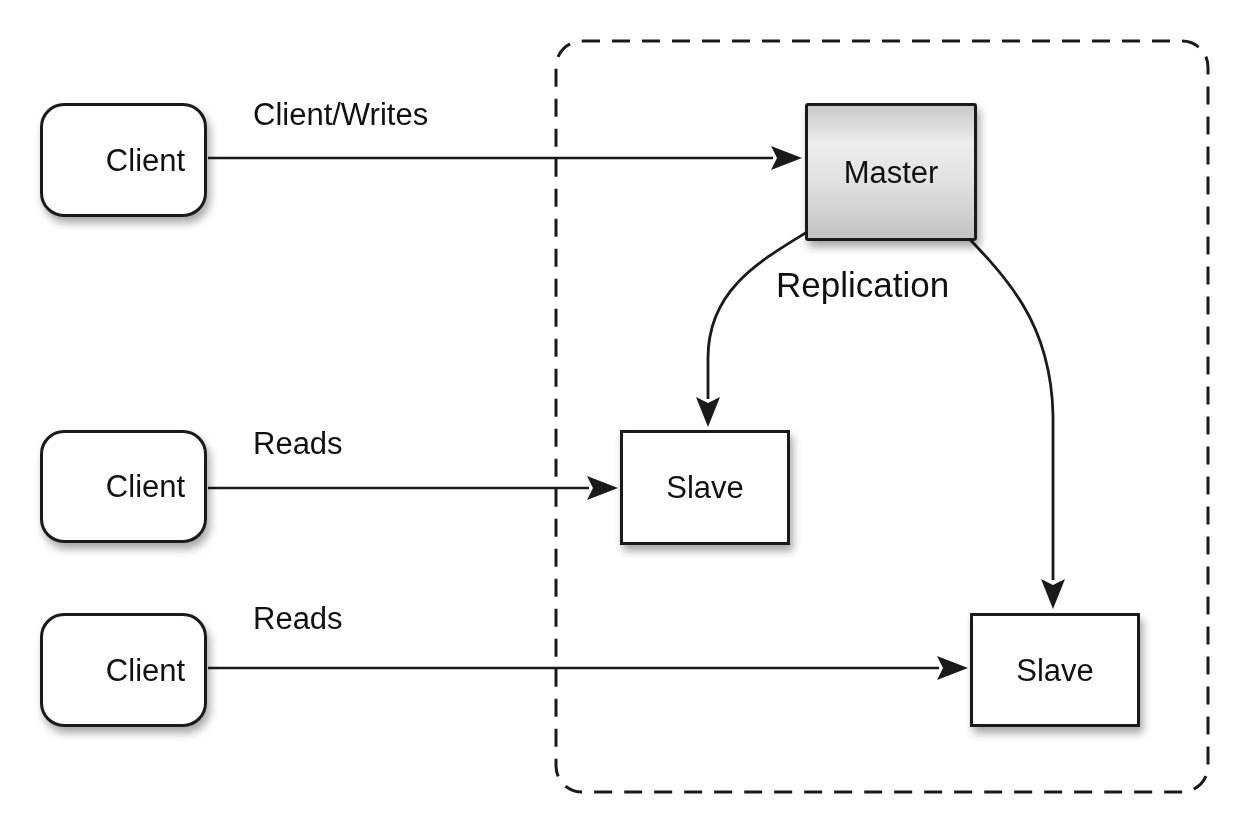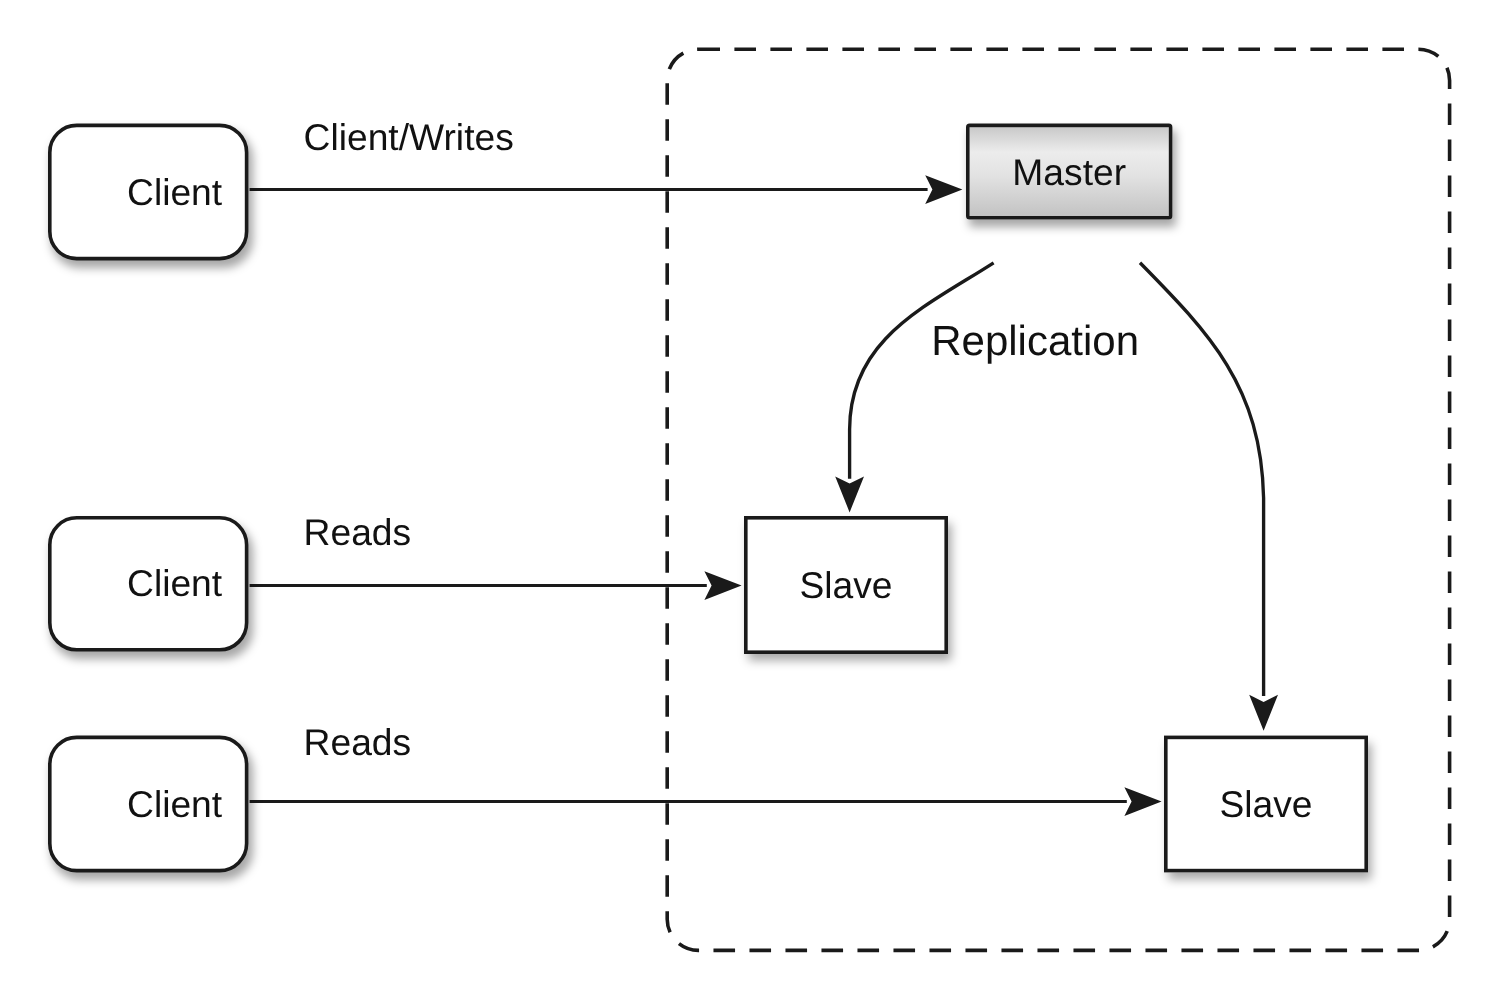--- a/index.html
+++ b/index.html
@@ -82,21 +82,21 @@
   </div>
 
   <div class="node rounded" style="left:40px; top:430px; width:167px; height:113px;">
     <span>Client</span>
   </div>
 
   <div class="node rounded" style="left:40px; top:613px; width:167px; height:114px;">
     <span>Client</span>
   </div>
 
-  <div class="node master" style="left:805px; top:103px; width:172px; height:80px;">
+  <div class="node master" style="left:805px; top:103px; width:172px; height:138px;">
     <span>Master</span>
   </div>
 
   <div class="node" style="left:620px; top:430px; width:170px; height:115px;">
     <span>Slave</span>
   </div>
 
   <div class="node" style="left:970px; top:613px; width:170px; height:114px;">
     <span>Slave</span>
   </div>

